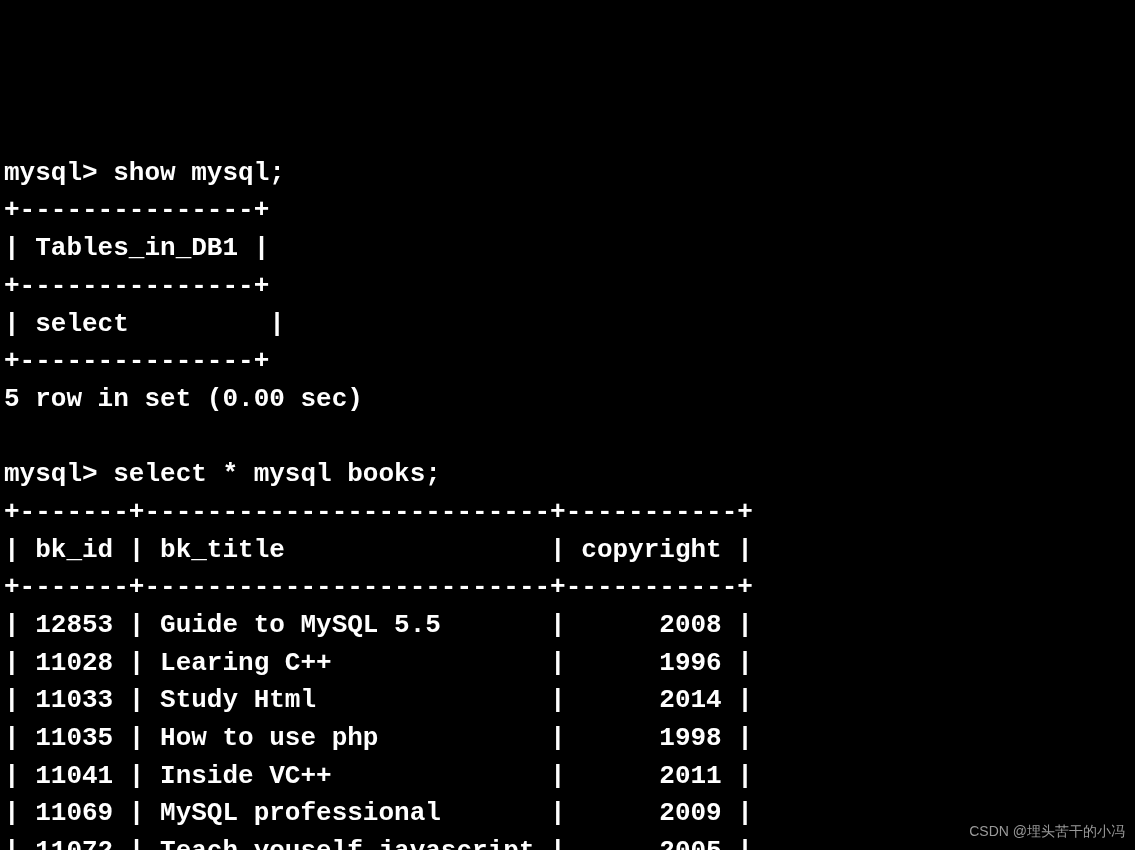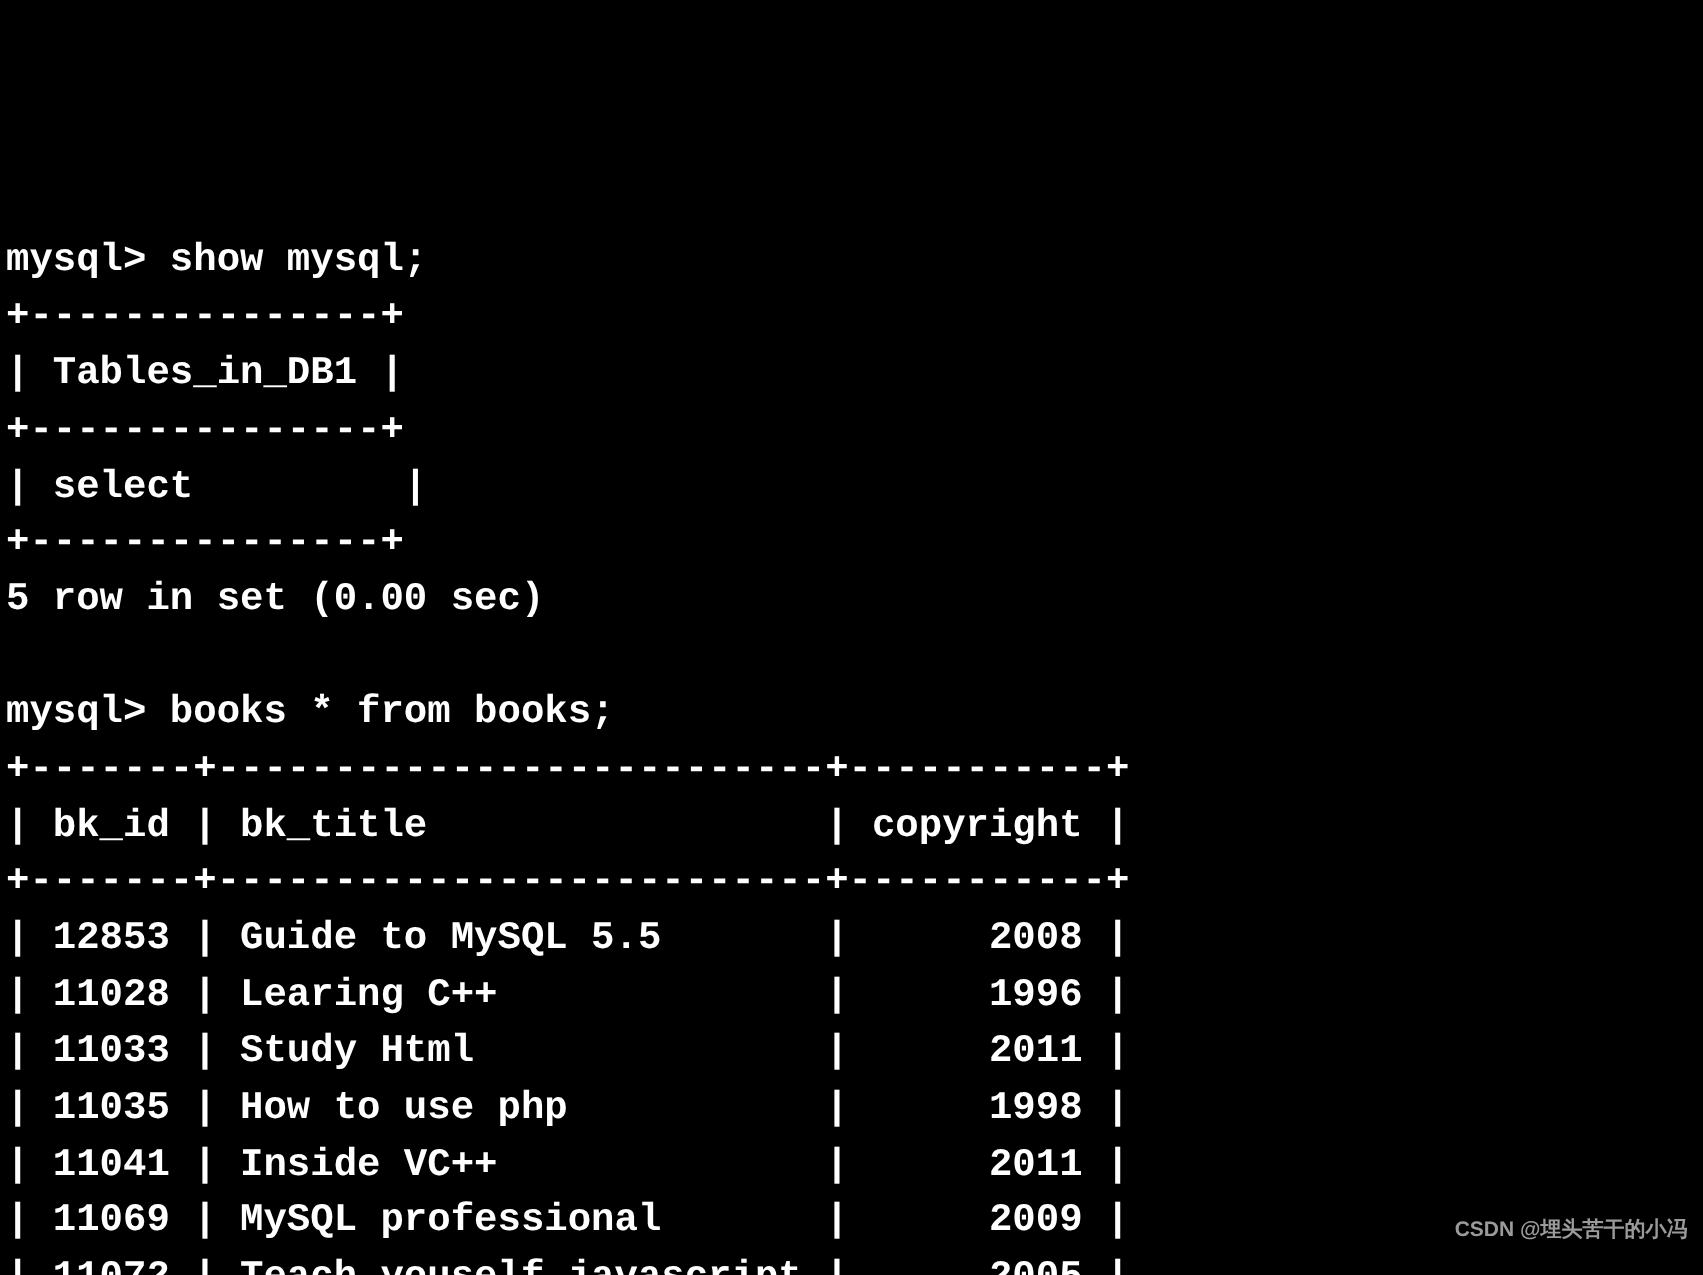--- a/index.html
+++ b/index.html
@@ -20,48 +20,48 @@
       height: 850px;
       overflow: hidden;
       position: relative;
     }
     .terminal {
       white-space: pre;
     }
     .watermark {
       position: absolute;
       right: 10px;
-      bottom: 21px;
+      bottom: 9px;
       font-size: 14px;
-      font-weight: bold;
+      font-weight: normal;
       color: #9a9a9a;
       font-family: Arial, sans-serif;
       white-space: nowrap;
     }
   </style>
 </head>
 <body>
 
 
 
 <div class="terminal"><span>mysql&gt; </span><span>show mysql;</span>
 <span>+---------------+</span>
 <span>| Tables_in_DB1 |</span>
 <span>+---------------+</span>
 <span>| select         |</span>
 <span>+---------------+</span>
 <span>5 row in set (0.00 sec)</span>
 
-<span>mysql&gt; </span><span>books * from books;</span>
+<span>mysql&gt; </span><span>select * mysql books;</span>
 <span>+-------+--------------------------+-----------+</span>
 <span>| bk_id | bk_title                 | copyright |</span>
 <span>+-------+--------------------------+-----------+</span>
 <span>| 12853 | Guide to MySQL 5.5       |      2008 |</span>
 <span>| 11028 | Learing C++              |      1996 |</span>
-<span>| 11033 | Study Html               |      2011 |</span>
+<span>| 11033 | Study Html               |      2014 |</span>
 <span>| 11035 | How to use php           |      1998 |</span>
 <span>| 11041 | Inside VC++              |      2011 |</span>
 <span>| 11069 | MySQL professional       |      2009 |</span>
 <span>| 11072 | Teach youself javascript |      2005 |</span>
 
 
 </div>
 
 <div class="watermark">CSDN @埋头苦干的小冯</div>
 

